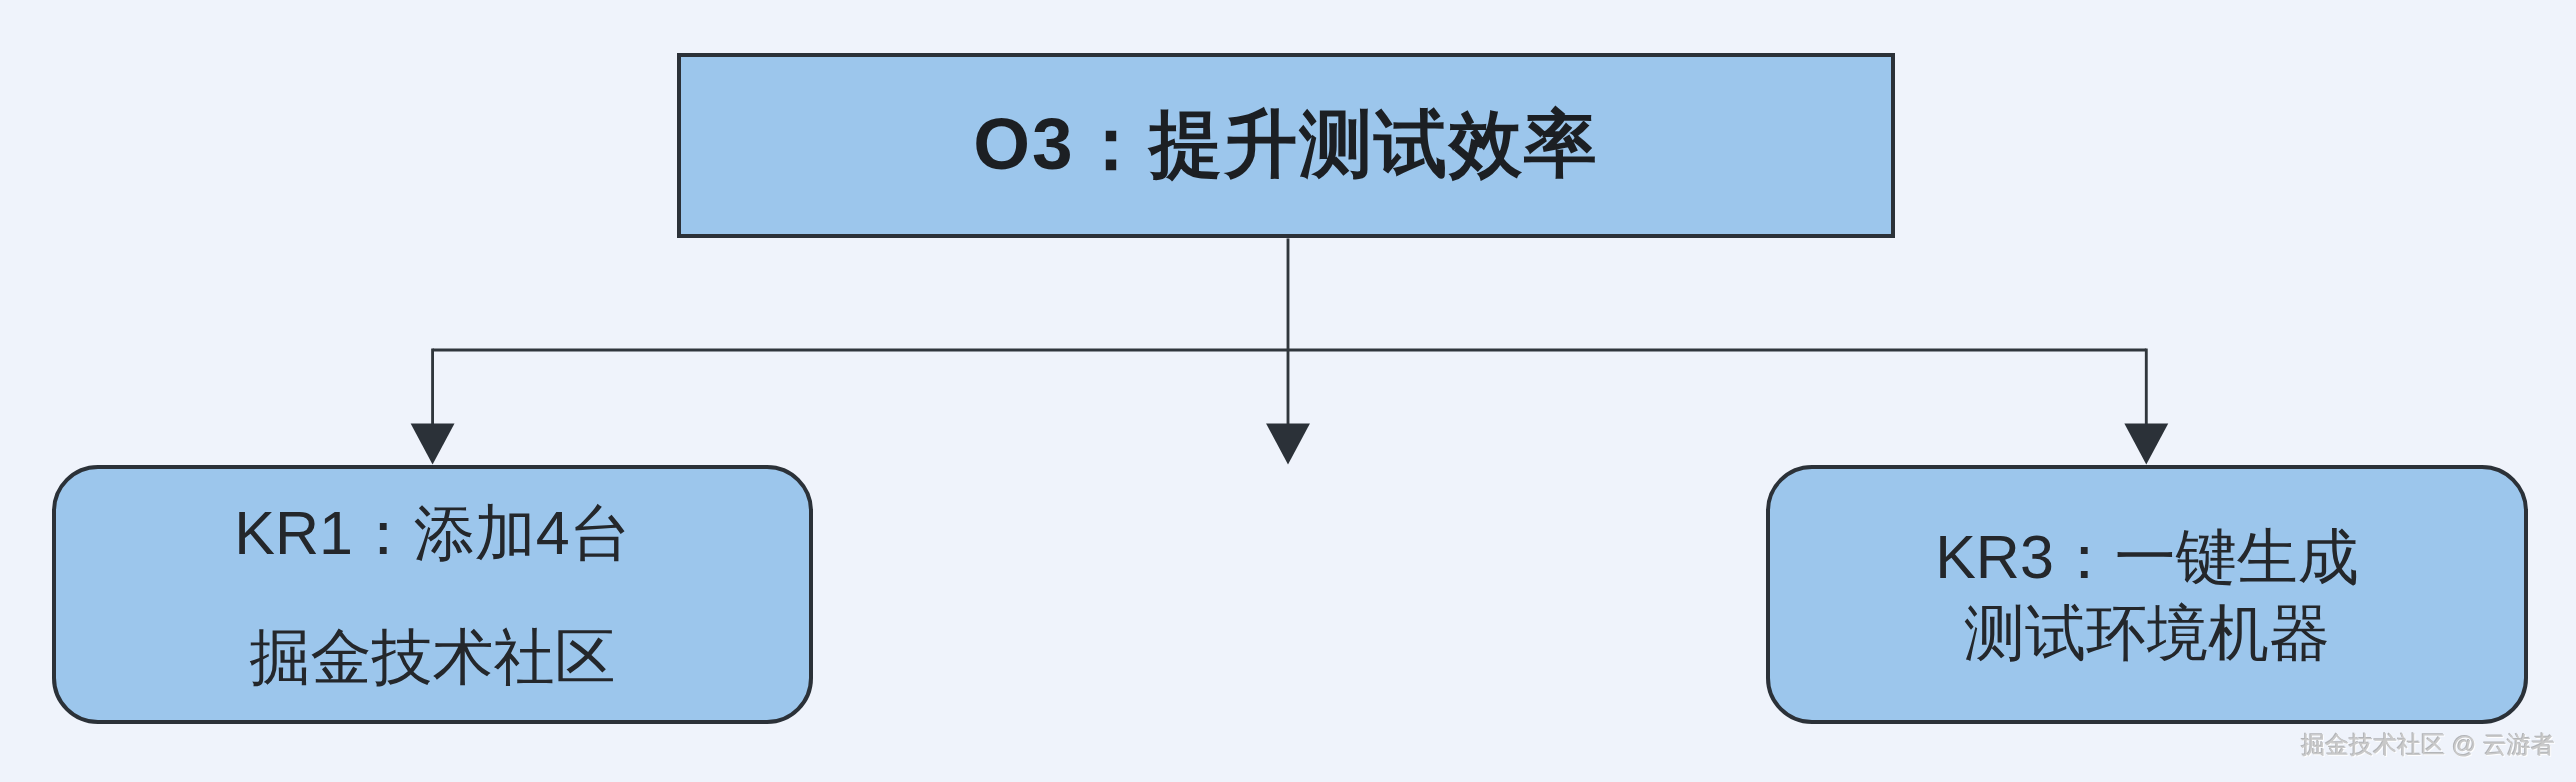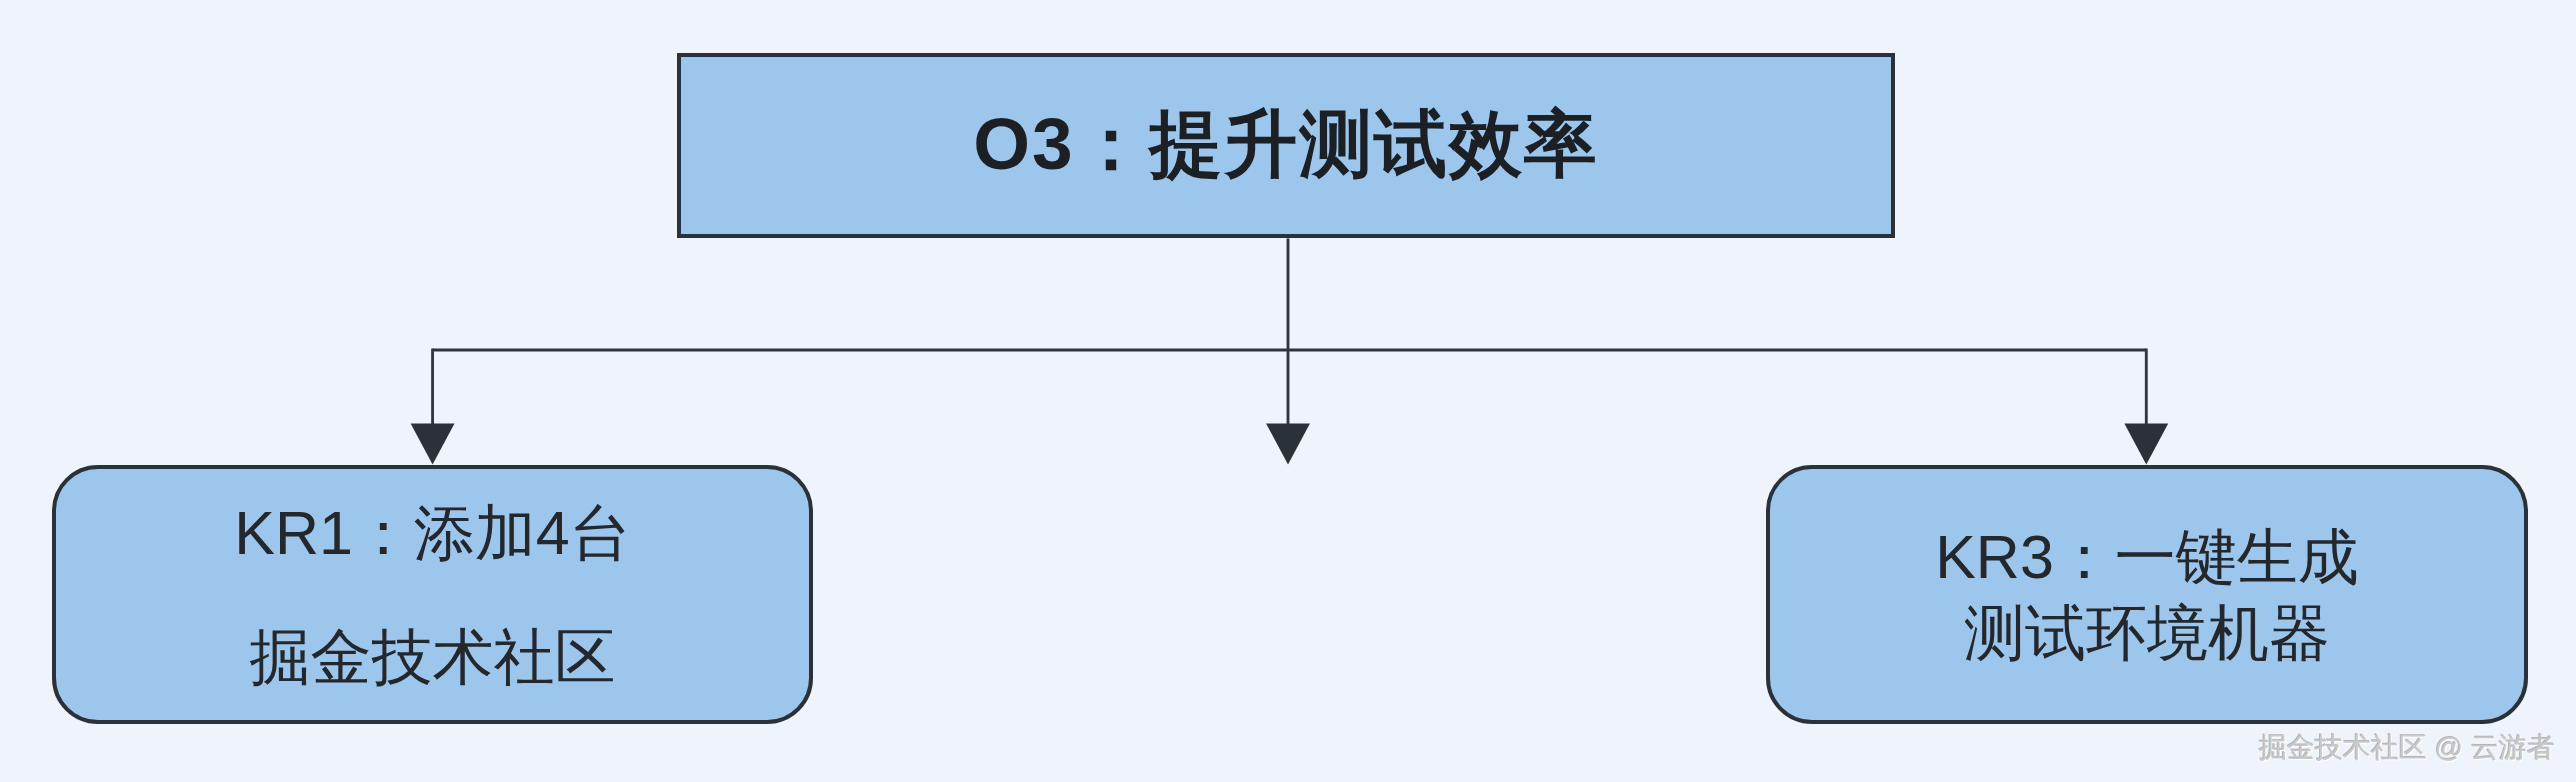--- a/index.html
+++ b/index.html
@@ -71,21 +71,21 @@
     font-size: 61px;
     line-height: 76px;
     color: #24272b;
     white-space: nowrap;
     text-align: center;
   }
   .watermark {
     position: absolute;
     right: 21px;
     top: 729px;
-    font-size: 28px;
+    font-size: 24px;
     color: #c9c9c9;
     text-shadow: -1px -1px 0 rgba(130,130,130,0.55), 1px 1px 0 rgba(255,255,255,0.9);
     white-space: nowrap;
   }
 </style>
 </head>
 <body>
 
 <div class="canvas">
 

